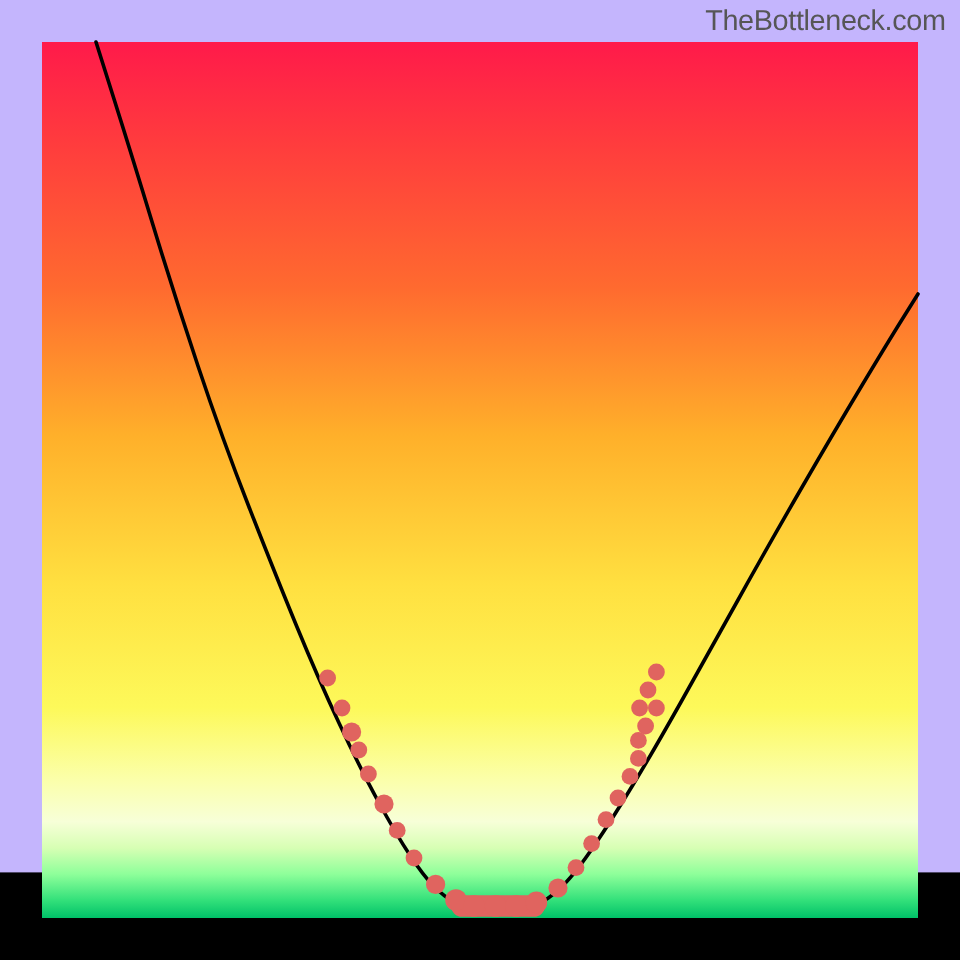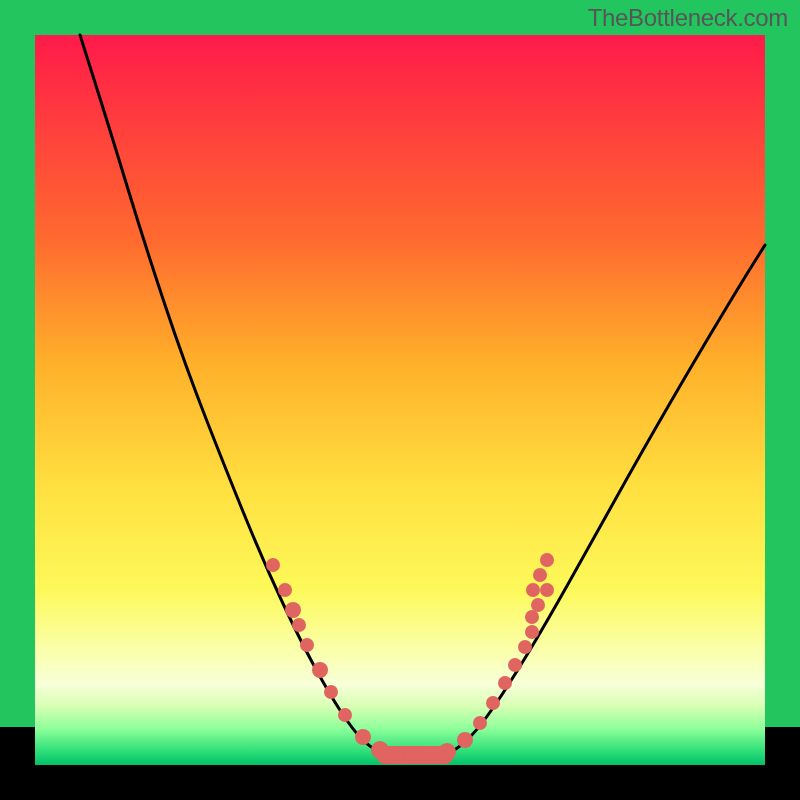--- a/index.html
+++ b/index.html
@@ -1,21 +1,21 @@
 <!DOCTYPE html>
 <html><head>
 <meta charset="utf-8">
 <style>
   * { margin: 0; padding: 0; box-sizing: border-box; }
   html, body { width: 800px; height: 800px; overflow: hidden; background: #000; }
   .frame {
     position: relative;
     width: 800px;
     height: 727px;
-    background: #22c55e;
+    background: #c4b5fd;
   }
   .watermark {
     position: absolute;
     top: 4px;
     right: 12px;
     font-family: Arial, Helvetica, sans-serif;
     font-size: 24px;
     font-weight: 500;
     color: #565656;
     letter-spacing: -0.3px;

